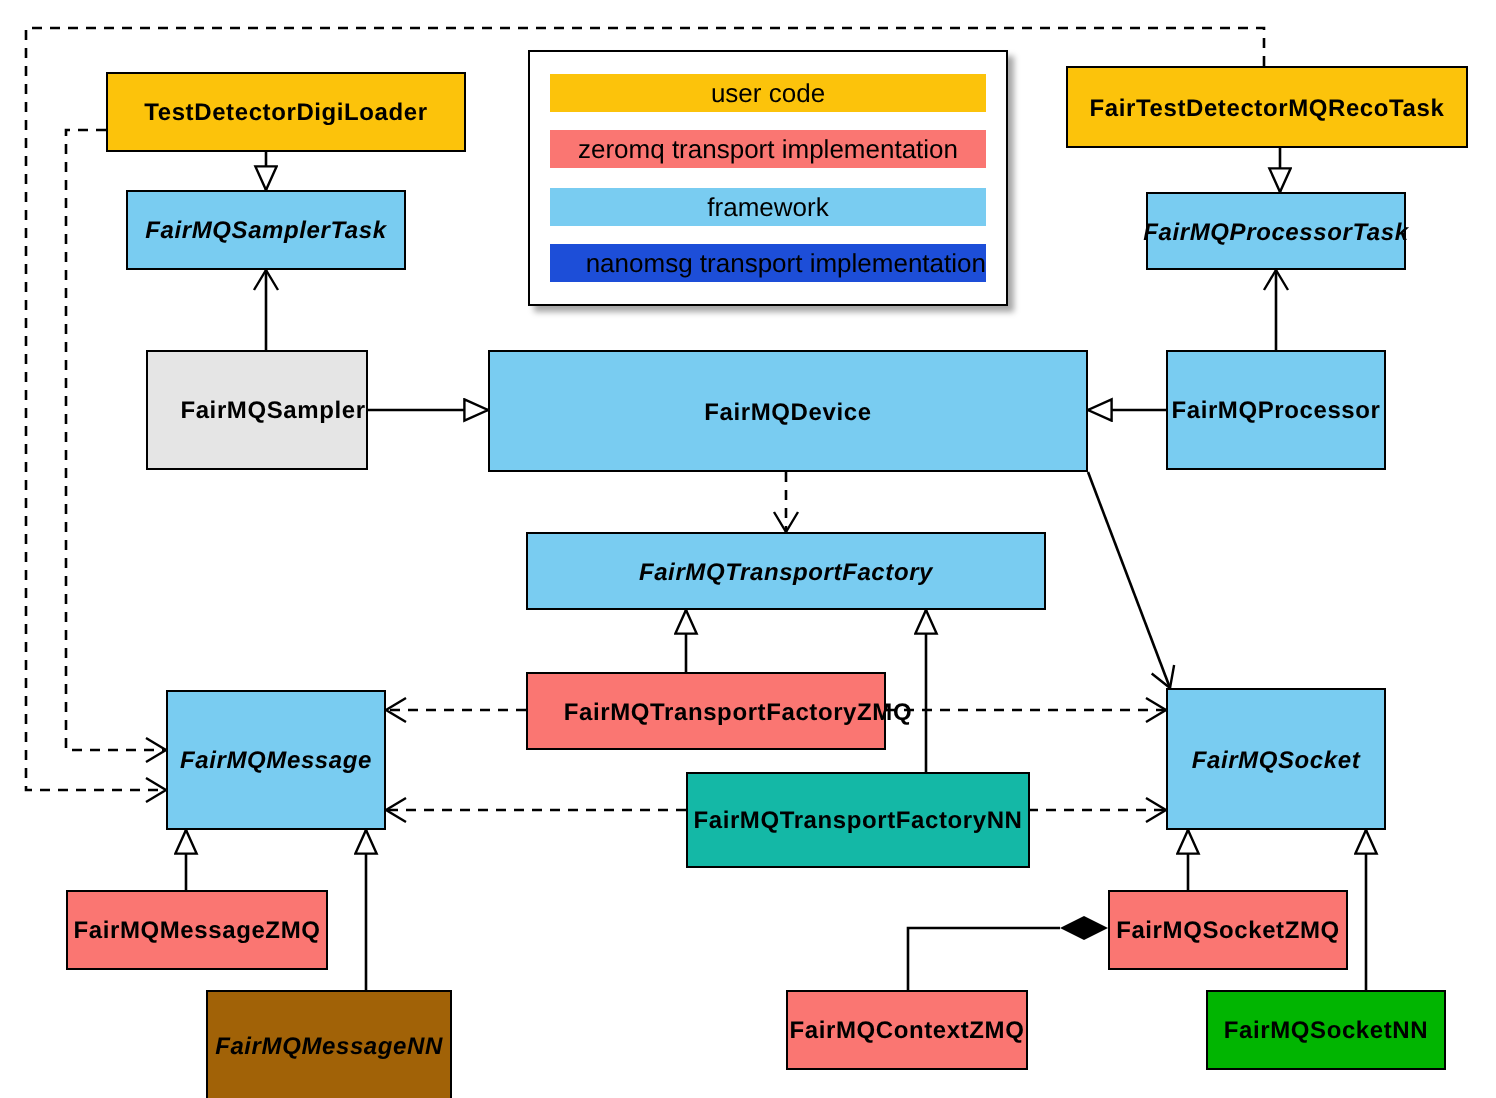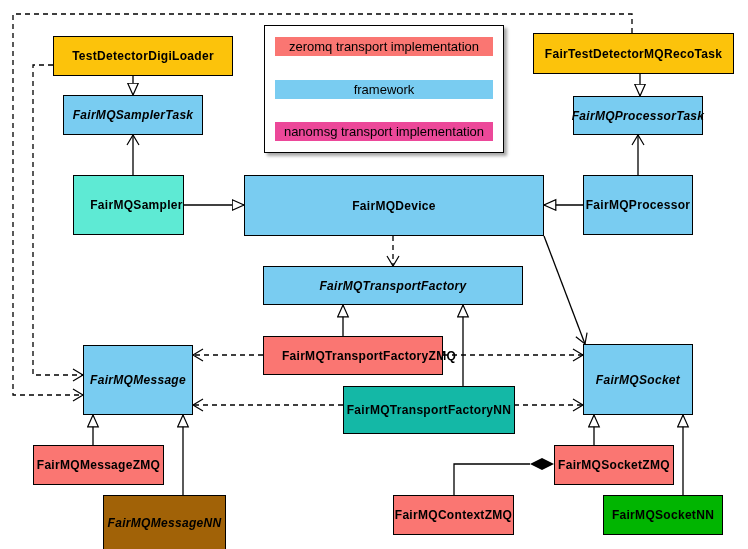--- a/index.html
+++ b/index.html
@@ -68,40 +68,43 @@
         <path d="M454,495 L454,464 L530,464" class="e"></path>
       </g>
     <polygon points="530,464 542,458 554,464 542,470" fill="#000"></polygon>
   </svg>
 
   <div id="nodes">
       <div class="cls" style="left: 53px; top: 36px; width: 180px; height: 40px; background: rgb(252, 195, 11);">TestDetectorDigiLoader</div>
       <div class="cls" style="left: 533px; top: 33px; width: 201px; height: 41px; background: rgb(252, 195, 11);">FairTestDetectorMQRecoTask</div>
       <div class="cls abstract" style="left: 63px; top: 95px; width: 140px; height: 40px; background: rgb(121, 204, 241);">FairMQSamplerTask</div>
       <div class="cls abstract" style="left: 573px; top: 96px; width: 130px; height: 39px; background: rgb(121, 204, 241);">FairMQProcessorTask</div>
-      <div class="cls" style="left: 73px; top: 175px; width: 111px; height: 60px; background: #5eead4; padding-left: 16px;">FairMQSampler</div>
+      <div class="cls" style="left: 73px; top: 175px; width: 111px; height: 60px; background: #e5e5e5; padding-left: 16px;">FairMQSampler</div>
       <div class="cls" style="left: 244px; top: 175px; width: 300px; height: 61px; background: rgb(121, 204, 241);">FairMQDevice</div>
       <div class="cls" style="left: 583px; top: 175px; width: 110px; height: 60px; background: rgb(121, 204, 241);">FairMQProcessor</div>
       <div class="cls abstract" style="left: 263px; top: 266px; width: 260px; height: 39px; background: rgb(121, 204, 241);">FairMQTransportFactory</div>
       <div class="cls" style="left: 263px; top: 336px; width: 180px; height: 39px; background: rgb(250, 118, 114); padding-left: 32px;">FairMQTransportFactoryZMQ</div>
       <div class="cls" style="left: 343px; top: 386px; width: 172px; height: 48px; background: #14b8a6;">FairMQTransportFactoryNN</div>
       <div class="cls abstract" style="left: 83px; top: 345px; width: 110px; height: 70px; background: rgb(121, 204, 241);">FairMQMessage</div>
       <div class="cls abstract" style="left: 583px; top: 344px; width: 110px; height: 71px; background: rgb(121, 204, 241);">FairMQSocket</div>
       <div class="cls" style="left: 33px; top: 445px; width: 131px; height: 40px; background: rgb(250, 118, 114);">FairMQMessageZMQ</div>
       <div class="cls" style="left: 103px; top: 495px; width: 123px; height: 56px; background: #a16207; font-style: italic;">FairMQMessageNN</div>
       <div class="cls" style="left: 393px; top: 495px; width: 121px; height: 40px; background: rgb(250, 118, 114);">FairMQContextZMQ</div>
       <div class="cls" style="left: 554px; top: 445px; width: 120px; height: 40px; background: rgb(250, 118, 114);">FairMQSocketZMQ</div>
       <div class="cls" style="left: 603px; top: 495px; width: 120px; height: 40px; background: rgb(1, 181, 1);">FairMQSocketNN</div>
     </div>
 
   <div class="legend" id="legend">
+      <div class="legend-bar" style="background: rgb(252, 195, 11);">
+        <span>user code</span>
+      </div>
       <div class="legend-bar" style="background: rgb(250, 118, 114);">
         <span>zeromq transport implementation</span>
       </div>
       <div class="legend-bar" style="background: rgb(121, 204, 241);">
         <span>framework</span>
       </div>
-      <div class="legend-bar" style="background: #ec4899;">
+      <div class="legend-bar" style="background: #1d4ed8; justify-content: flex-end;">
         <span>nanomsg transport implementation</span>
       </div>
     </div>
 
 </div>
 
 </body></html>

